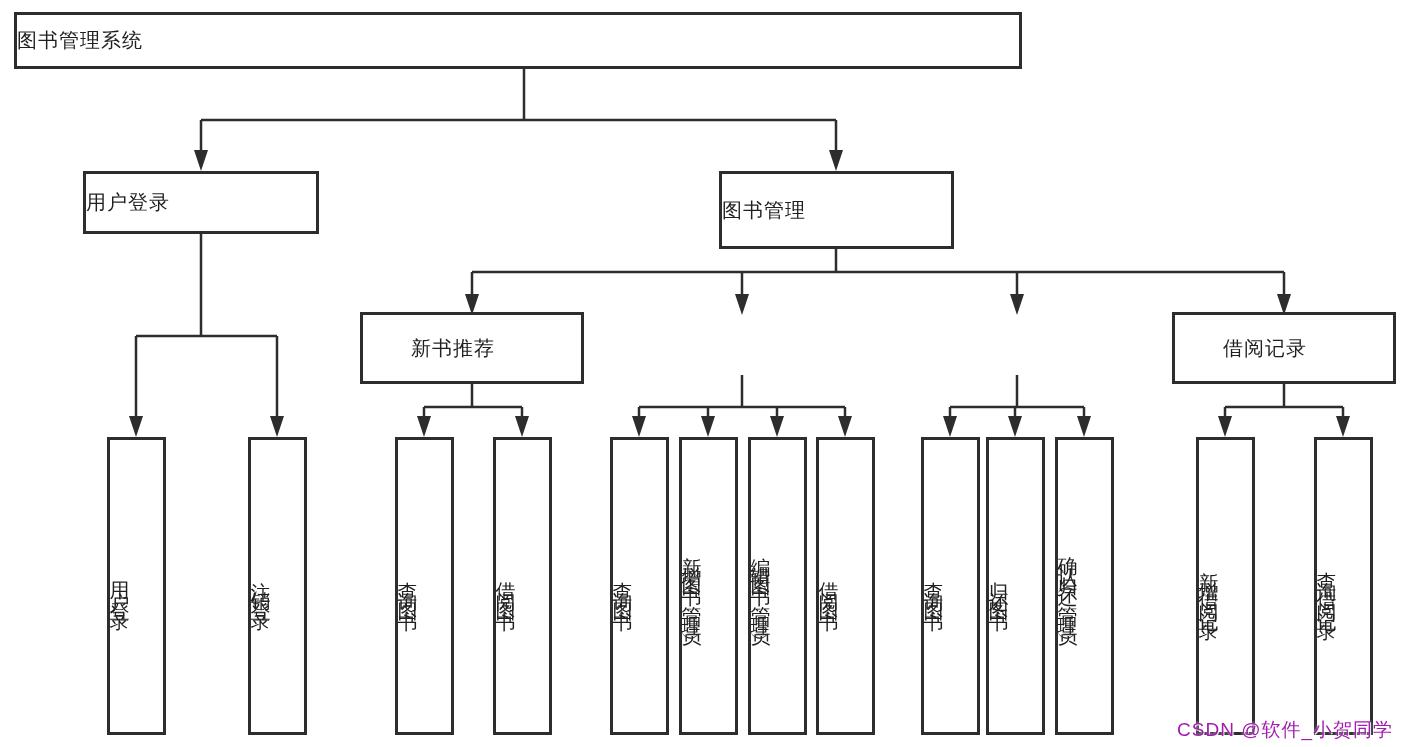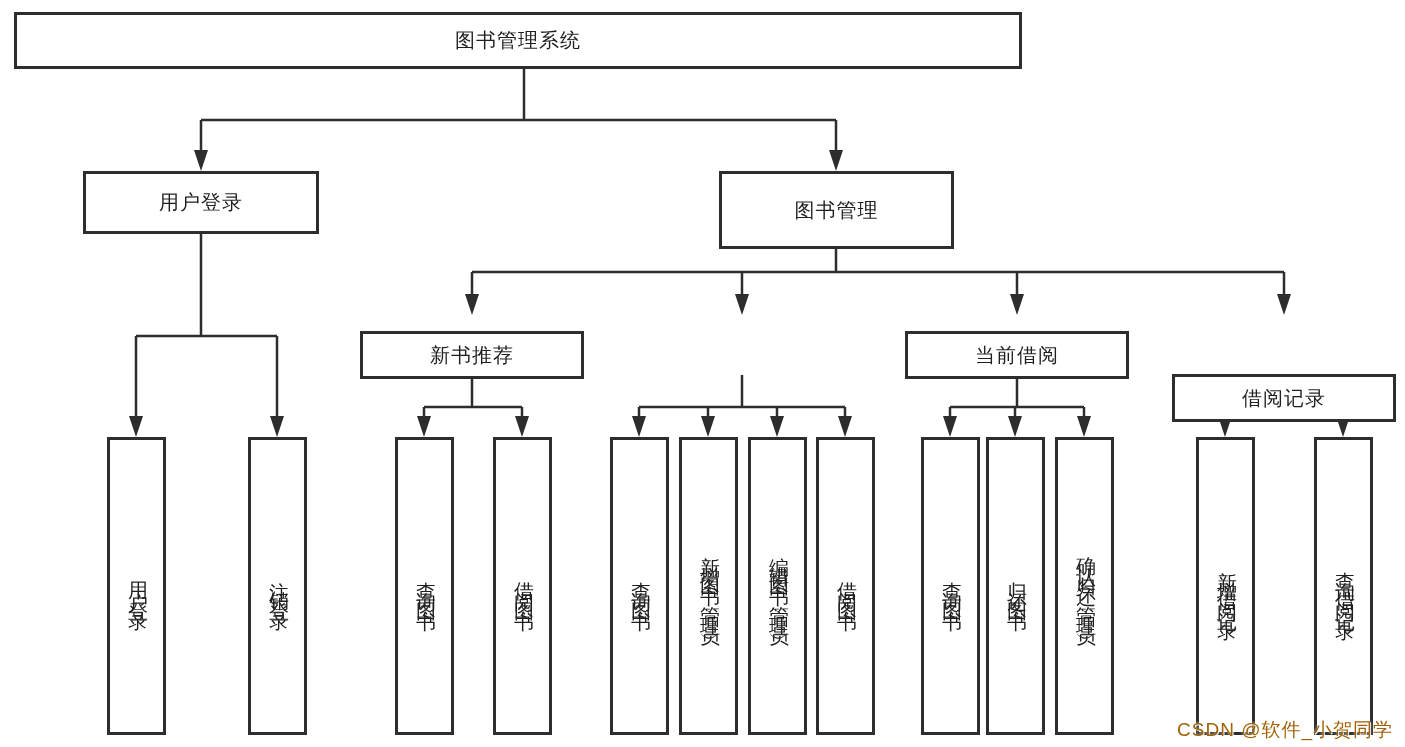--- a/index.html
+++ b/index.html
@@ -3,47 +3,47 @@
 <meta charset="utf-8">
 <style>
   html,body { margin:0; padding:0; background:#ffffff; }
   .canvas {
     position:relative; width:1405px; height:747px; background:#ffffff;
     font-family:"Liberation Sans","DejaVu Sans",sans-serif; overflow:hidden;
   }
   .connectors { position:absolute; left:0; top:0; width:1405px; height:747px; }
   .node {
     position:absolute; background:#ffffff; border:3px solid #2d2d2d;
-    box-sizing:border-box; display:flex; align-items:center; justify-content:center;
-    color:#1f1f1f; font-size:20px; letter-spacing:1px; z-index:2; text-align:center;font-family:Liberation Mono, monospace;
+    box-sizing:border-box; display:flex; align-items:center; 
+    color:#1f1f1f; font-size:20px; letter-spacing:1px; z-index:2; text-align:center;
   }
   .vnode span { writing-mode:vertical-rl; text-orientation:mixed; letter-spacing:10px; line-height:1; }
   
   .n-root  { left:14px;  top:12px;  width:1008px; height:57px; }
   
   .n-ul    { left:83px;  top:171px; width:236px; height:63px; }
   .n-bm    { left:719px; top:171px; width:235px; height:78px; }
   
-  .n-l3 { top:331px; width:224px; height:48px; }
+  .n-l3 { top:312px; width:224px; height:72px;padding-left:48px; }
   .n-nb { left:360px; }
   .n-jy { left:630px; }
   .n-dq { left:905px; }
-  .n-jl { left:1172px;margin-top:43px; }
+  .n-jl { left:1172px; }
   
   .leaf { top:437px; width:59px; height:298px; }
   .lf1  { left:107px; }  .lf2  { left:248px; }
   .lf3  { left:395px; }  .lf4  { left:493px; }
   .lf5  { left:610px; }  .lf6  { left:679px; }
   .lf7  { left:748px; }  .lf8  { left:816px; }
   .lf9  { left:921px; }  .lf10 { left:986px; }
   .lf11 { left:1055px; }
   .lf12 { left:1196px; } .lf13 { left:1314px; }
   .watermark {
     position:absolute; right:12px; bottom:4px; z-index:3;
-    color:#a16207; font-size:19px; letter-spacing:1px;
+    color:#a21caf; font-size:19px; letter-spacing:1px;
     text-shadow:0 0 3px rgba(255,255,255,0.95), 1px 1px 0 rgba(255,255,255,0.85);
     text-align:center;
   }
 </style>
 </head>
 <body>
 
 <div class="canvas">
 
   <svg class="connectors" viewBox="0 0 1405 747" xmlns="http://www.w3.org/2000/svg">
@@ -96,23 +96,20 @@
   <div class="node n-ul">
     <span>用户登录</span>
   </div>
   <div class="node n-bm">
     <span>图书管理</span>
   </div>
 
   <div class="node n-l3 n-nb">
     <span>新书推荐</span>
   </div>
-  <div class="node n-l3 n-dq">
-    <span>当前借阅</span>
-  </div>
   <div class="node n-l3 n-jl">
     <span>借阅记录</span>
   </div>
 
   <div class="node vnode leaf lf1">
     <span>用户登录</span>
   </div>
   <div class="node vnode leaf lf2">
     <span>注销登录</span>
   </div>

